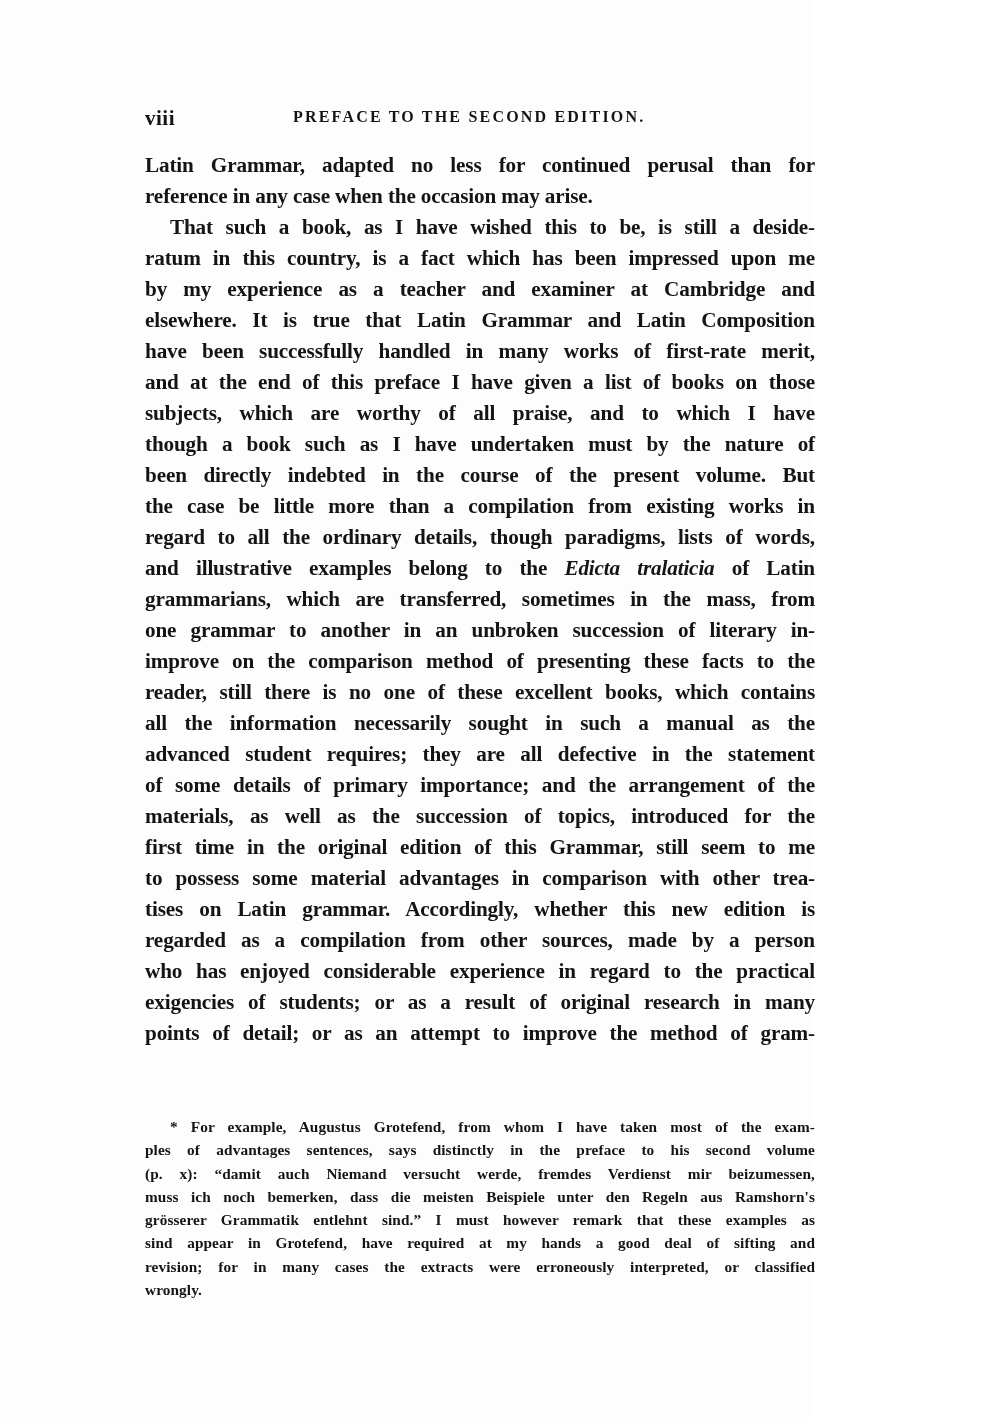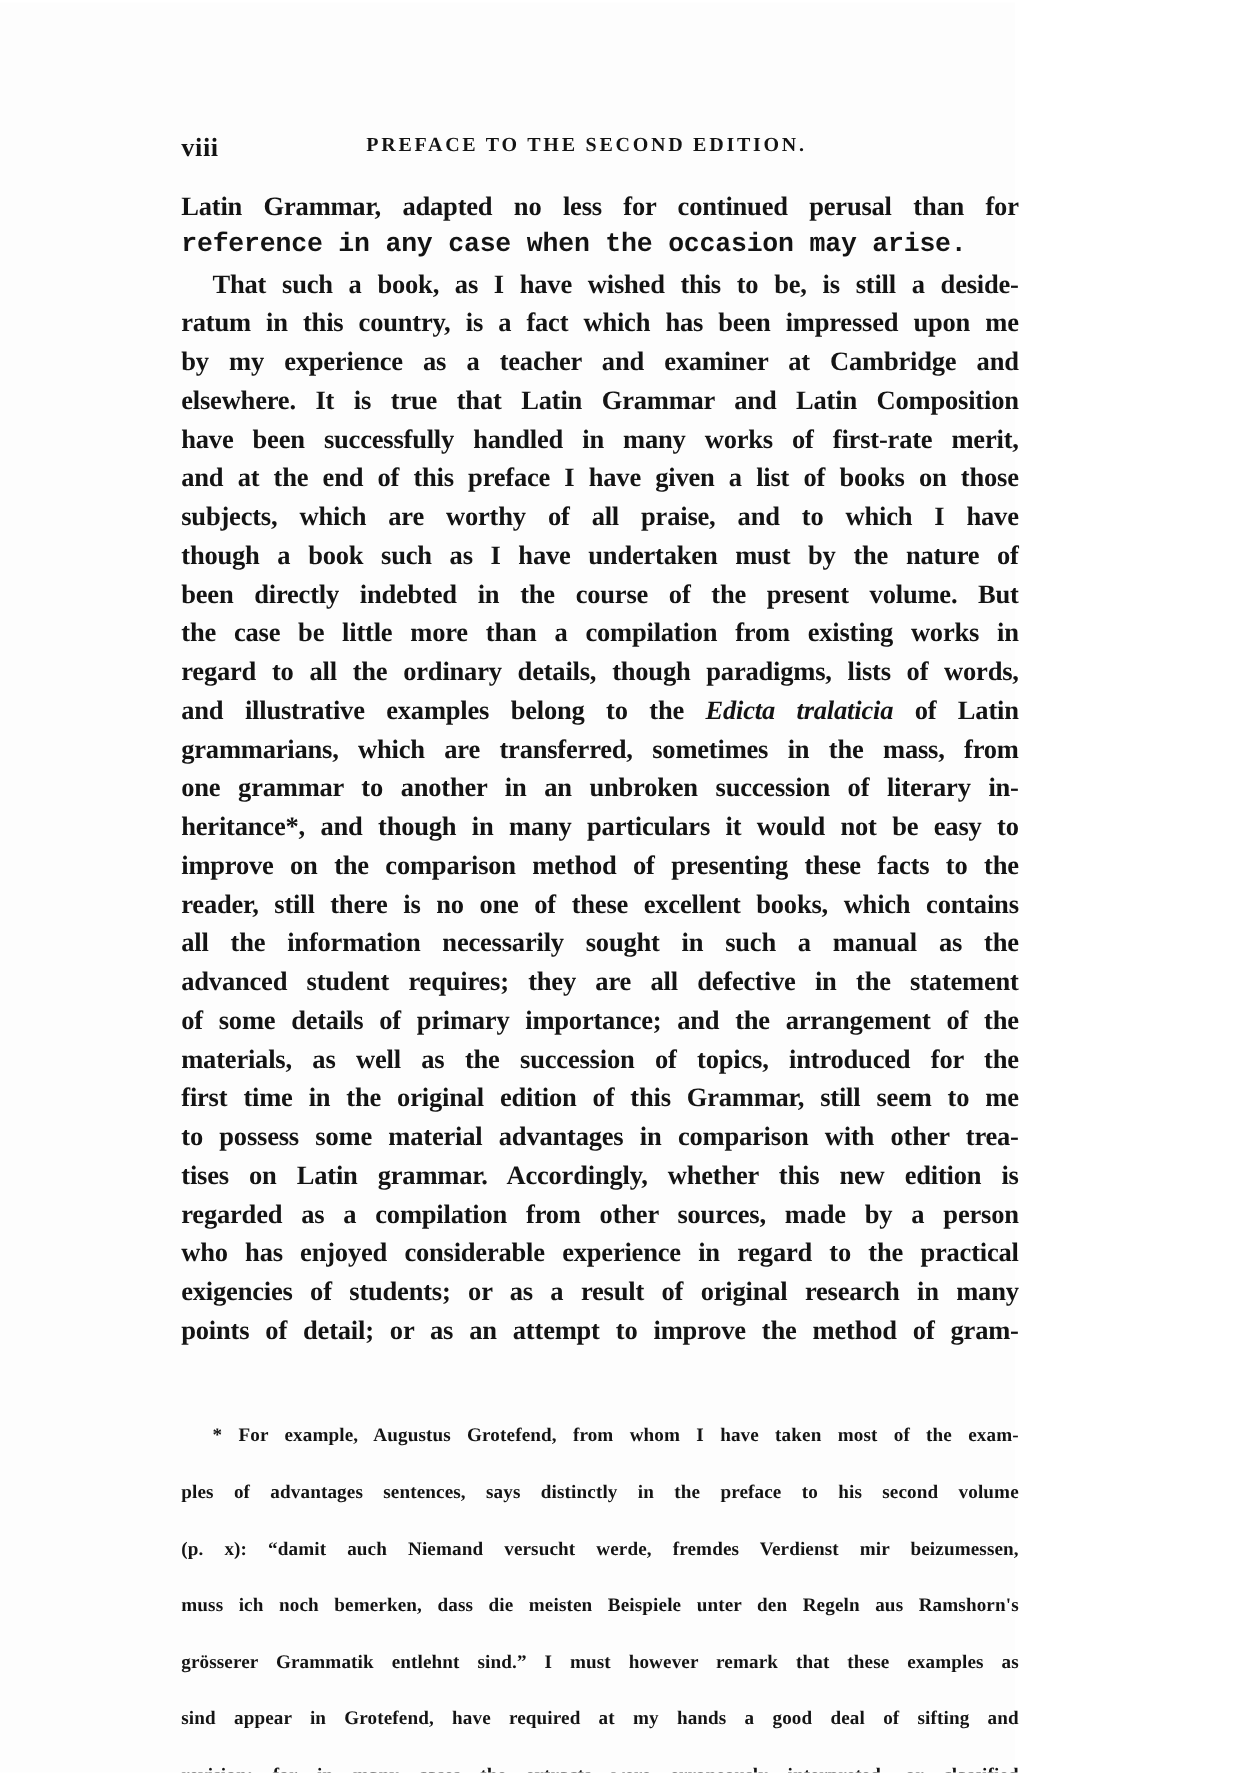--- a/index.html
+++ b/index.html
@@ -58,21 +58,20 @@
       line-height: 31px;
       font-size: 21.2px;
       font-weight: bold;
       white-space: nowrap;
       text-align: justify;
       text-align-last: justify;
       letter-spacing: -0.15px;
     }
     .line.last {
       text-align-last: left;
-      font-family: Liberation Mono, monospace;
     }
     .line.indent {
       padding-left: 25px;
     }
     .line i {
       font-weight: bold;
       font-style: italic;
       margin-top: 40px;
     }
     .footnote {
@@ -84,21 +83,20 @@
     .fline {
       display: block;
       height: 23.3px;
       line-height: 23.3px;
       font-size: 15.3px;
       font-weight: bold;
       white-space: nowrap;
       text-align: justify;
       text-align-last: justify;
       letter-spacing: 0.1px;
-      margin-top: 22px;
     }
     .fline.indent { padding-left: 25px; }
     .fline.last { text-align-last: left; }
   </style>
 </head>
 <body>
 
 <div class="page">
 
   <div class="running-head">
@@ -116,21 +114,20 @@
     <span class="line">have been successfully handled in many works of first-rate merit,</span>
     <span class="line">and at the end of this preface I have given a list of books on those</span>
     <span class="line">subjects, which are worthy of all praise, and to which I have</span>
     <span class="line">though a book such as I have undertaken must by the nature of</span>
     <span class="line">been directly indebted in the course of the present volume.  But</span>
     <span class="line">the case be little more than a compilation from existing works in</span>
     <span class="line">regard to all the ordinary details, though paradigms, lists of words,</span>
     <span class="line"><span>and illustrative examples belong to the </span><i>Edicta tralaticia</i><span> of Latin</span></span>
     <span class="line">grammarians, which are transferred, sometimes in the mass, from</span>
     <span class="line">one grammar to another in an unbroken succession of literary in-</span>
-    <span class="line">heritance*, and though in many particulars it would not be easy to</span>
     <span class="line">improve on the comparison method of presenting these facts to the</span>
     <span class="line">reader, still there is no one of these excellent books, which contains</span>
     <span class="line">all the information necessarily sought in such a manual as the</span>
     <span class="line">advanced student requires; they are all defective in the statement</span>
     <span class="line">of some details of primary importance; and the arrangement of the</span>
     <span class="line">materials, as well as the succession of topics, introduced for the</span>
     <span class="line">first time in the original edition of this Grammar, still seem to me</span>
     <span class="line">to possess some material advantages in comparison with other trea-</span>
     <span class="line">tises on Latin grammar.  Accordingly, whether this new edition is</span>
     <span class="line">regarded as a compilation from other sources, made by a person</span>

